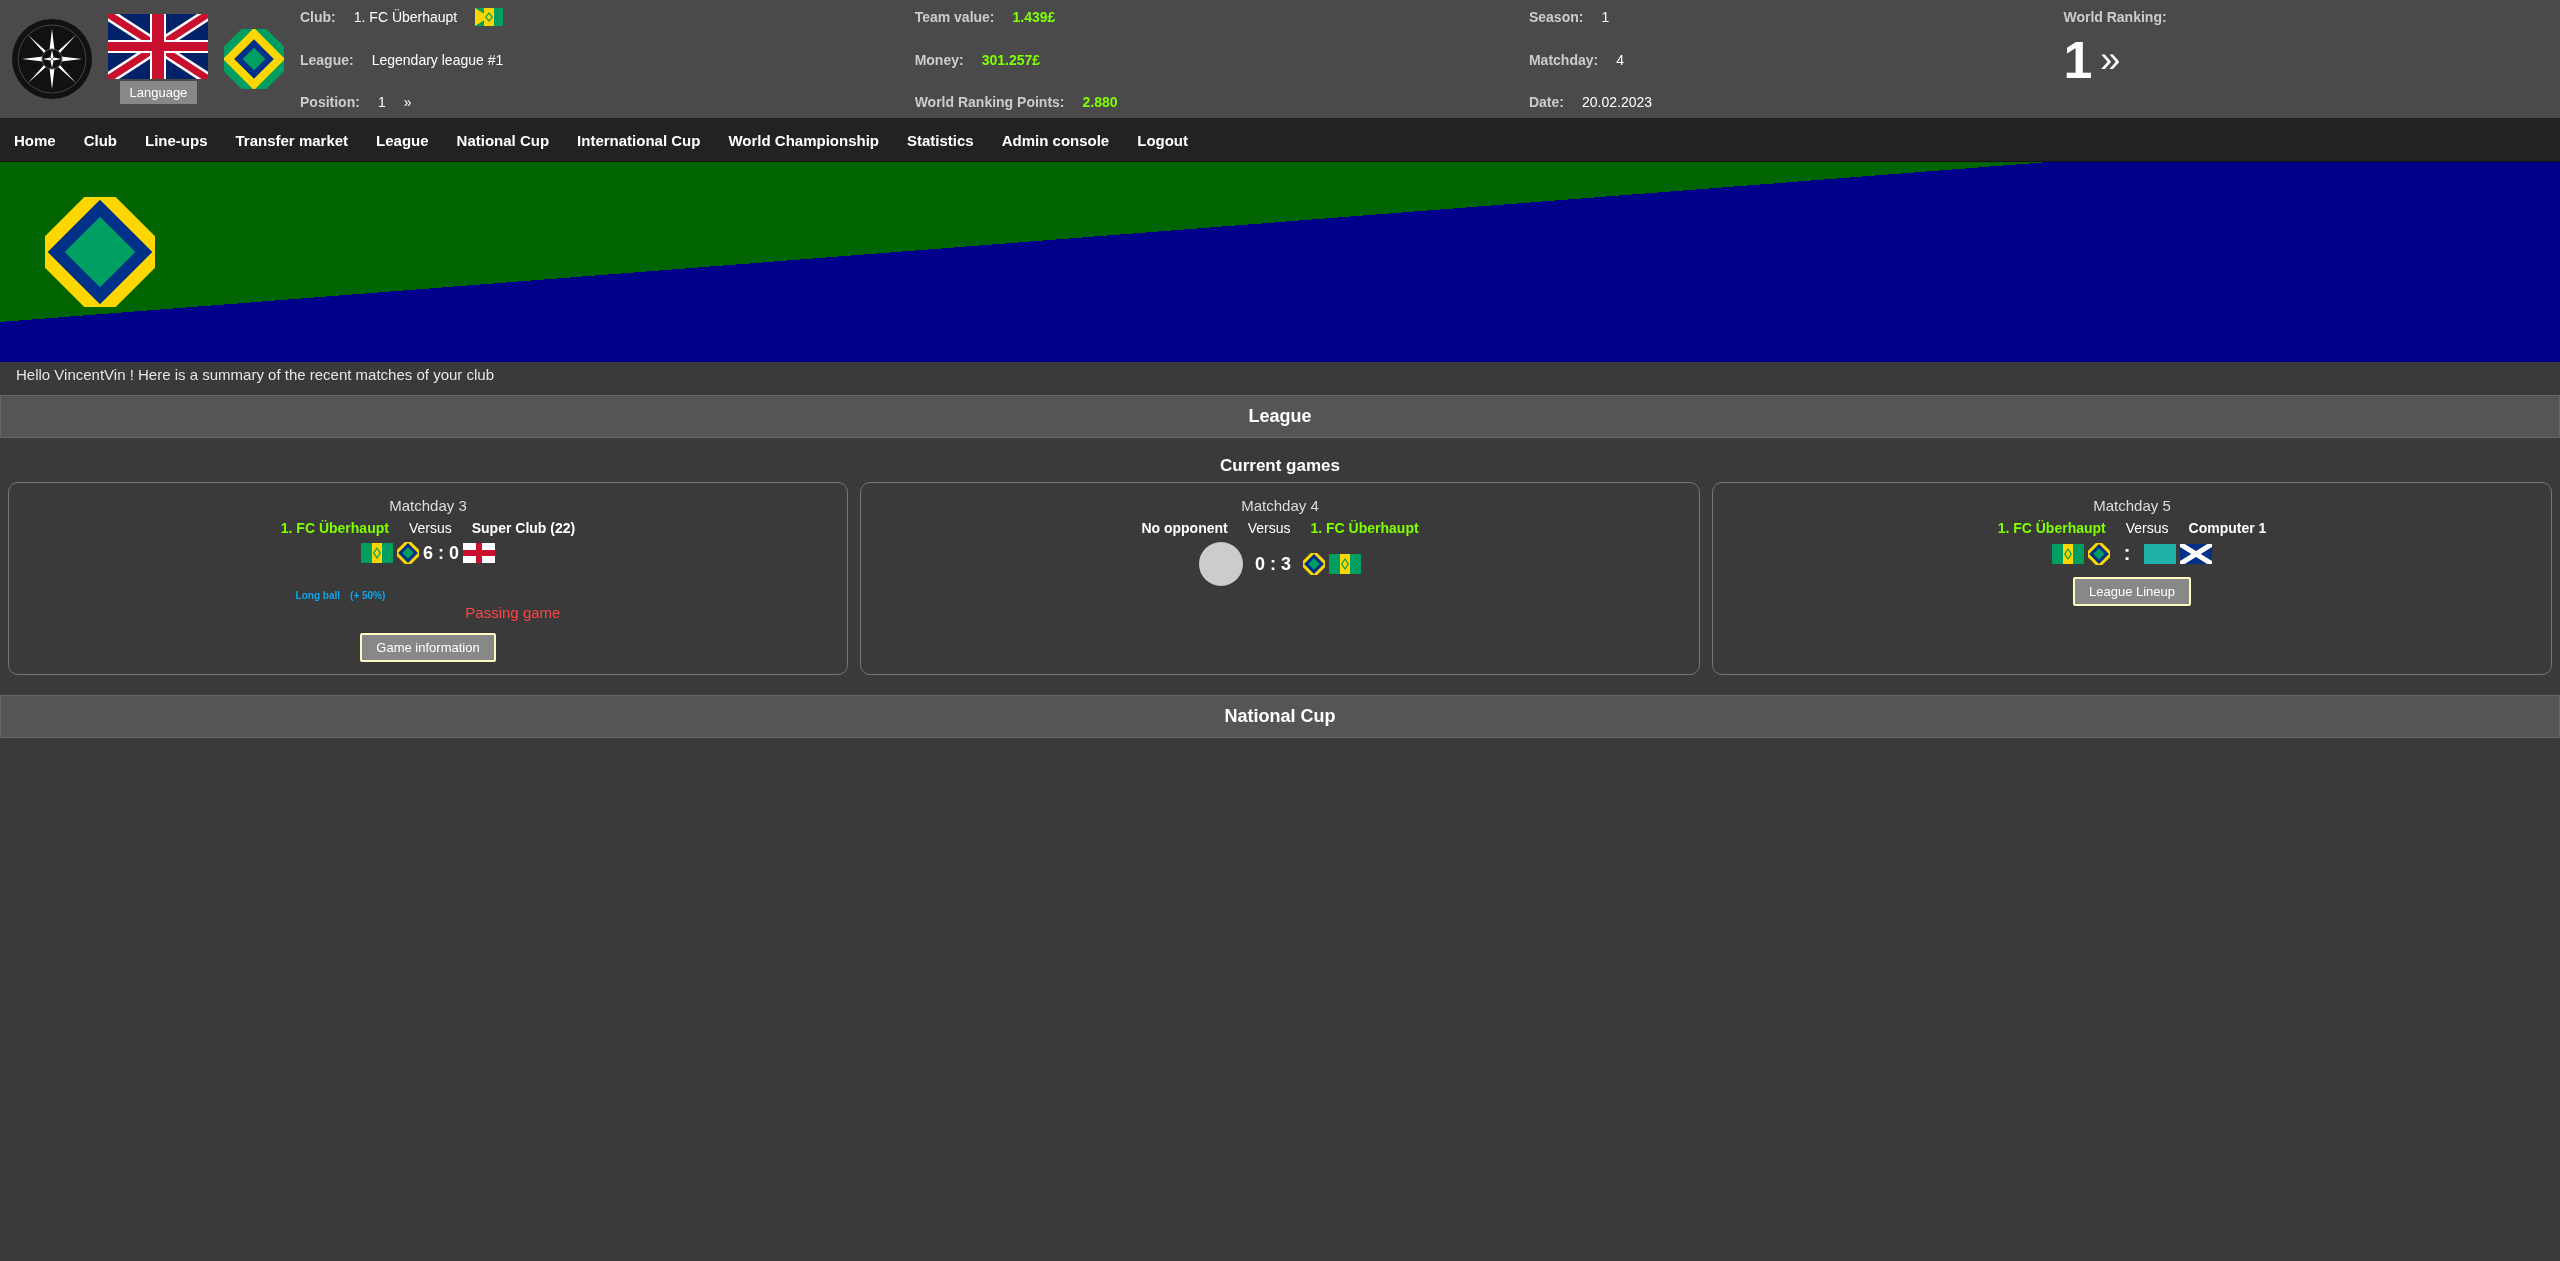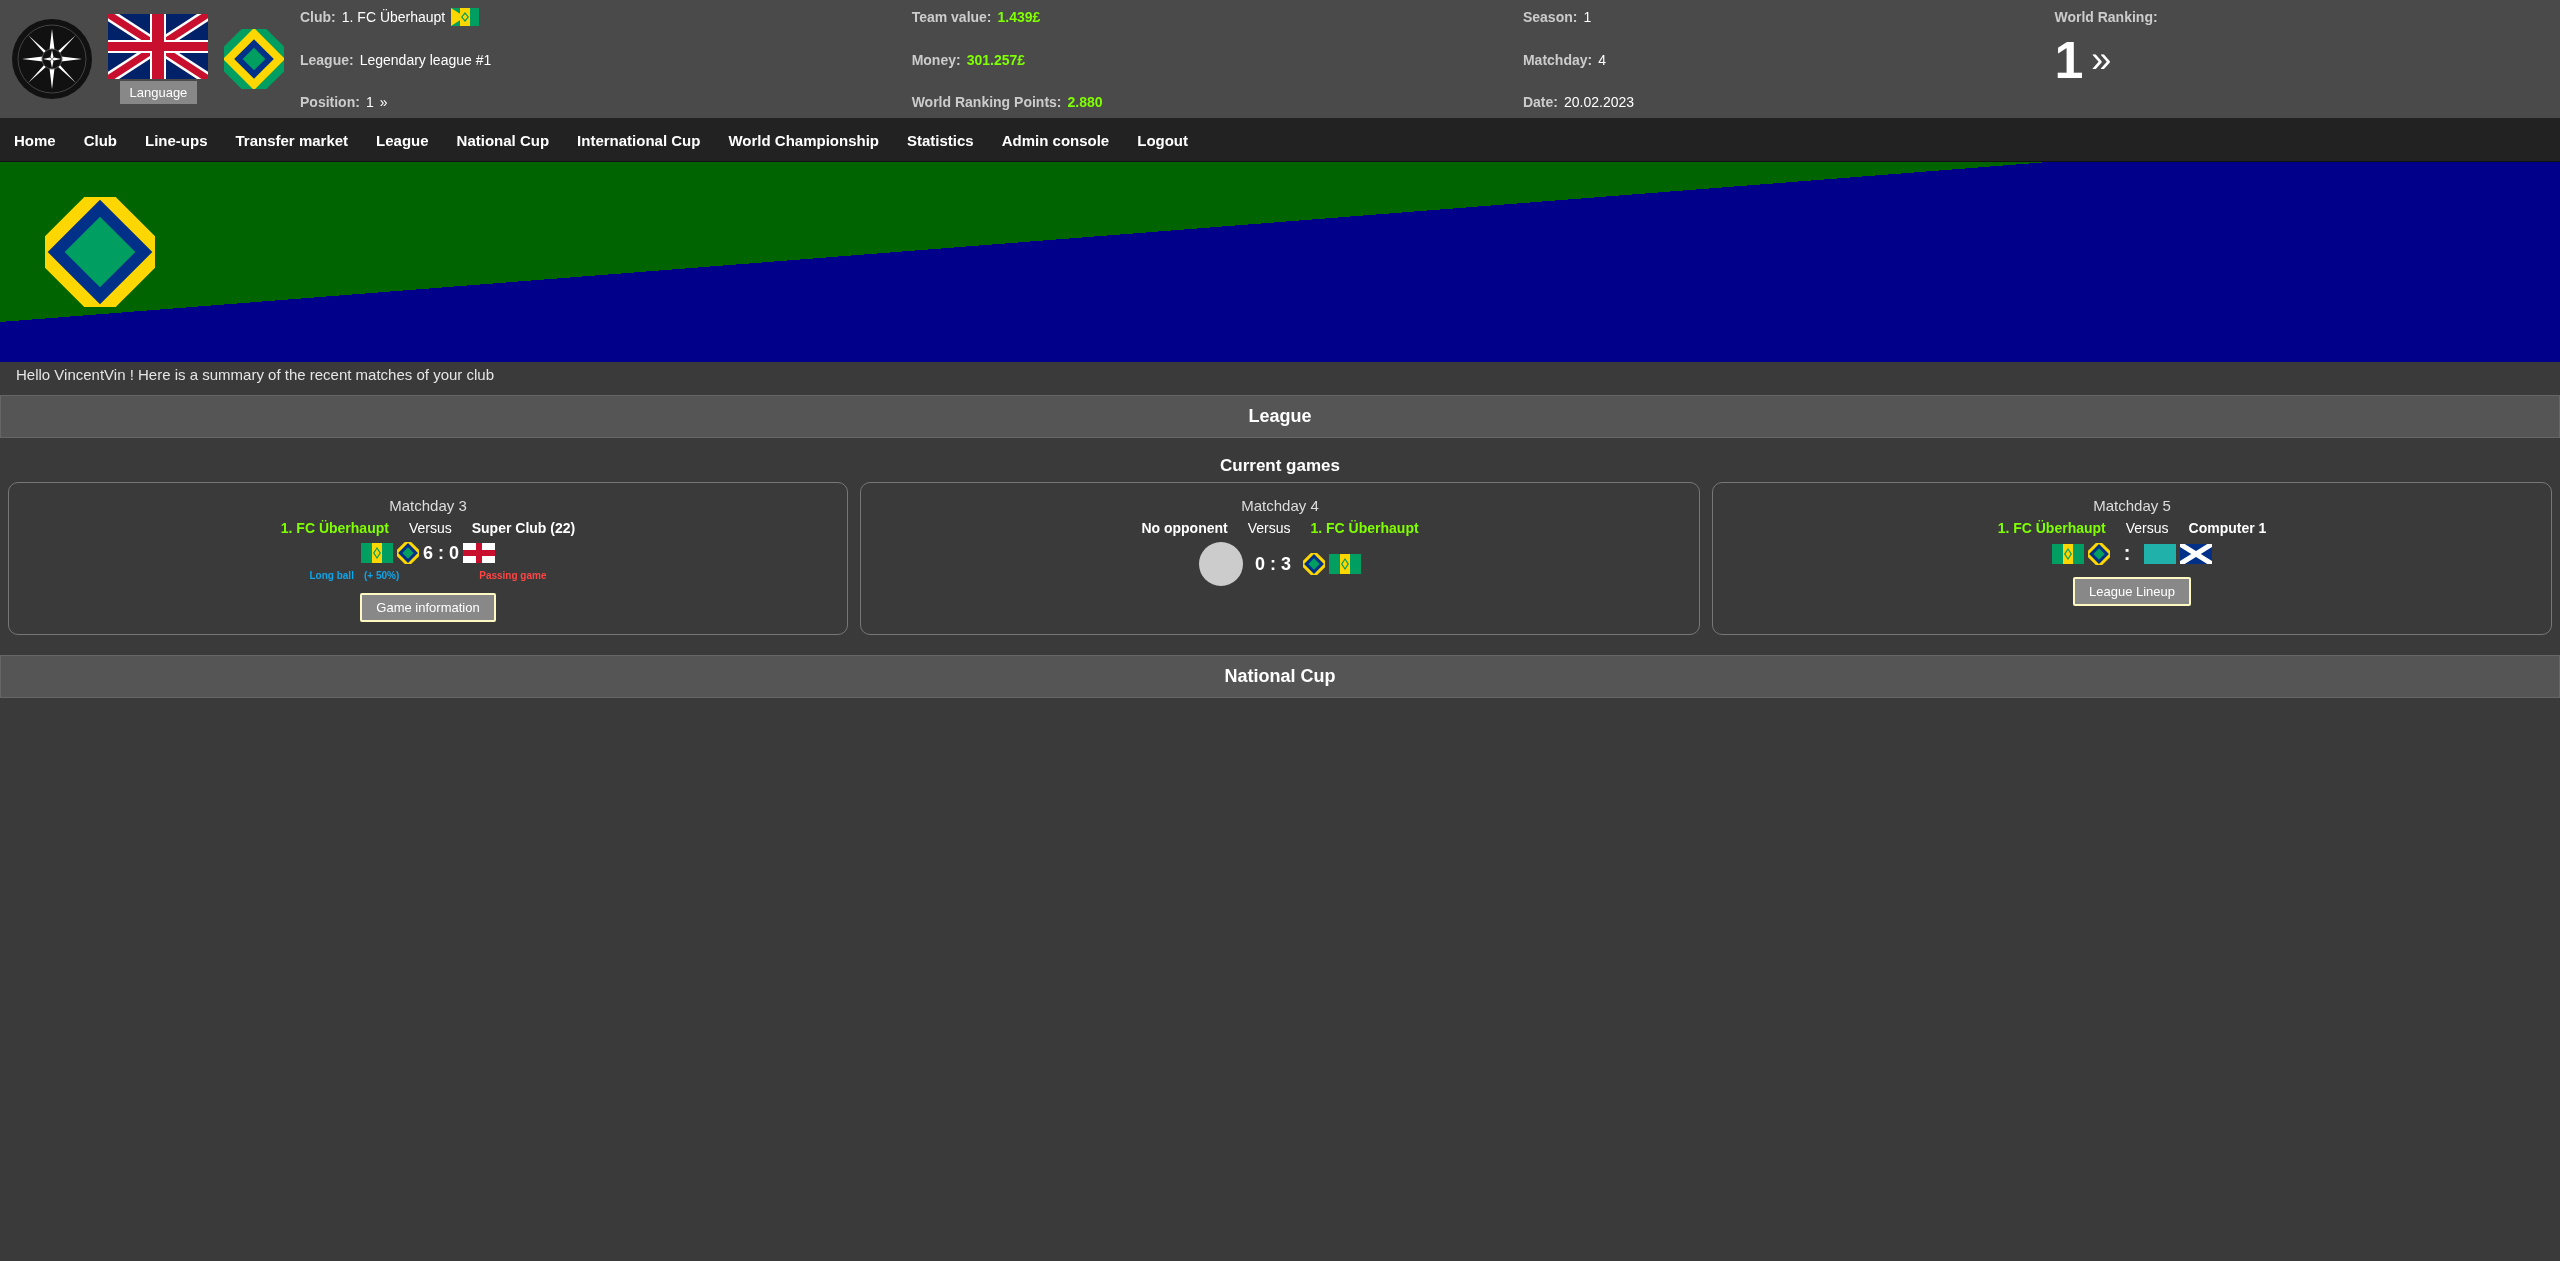--- a/index.html
+++ b/index.html
@@ -2,21 +2,21 @@
 <html><head>
   <meta charset="utf-8">
   <style>
     * { box-sizing: border-box; margin: 0; padding: 0; }
     body { background: #3a3a3a; color: #fff; font-family: Arial, sans-serif; font-size: 14px; min-width: 900px; }
 
     
     #header { background: #4a4a4a; display: flex; align-items: center; padding: 8px 12px; gap: 16px; border-bottom: 2px solid #222; }
     #logo-circle { width: 80px; height: 80px; border-radius: 50%; background: #111; display: flex; align-items: center; justify-content: center; flex-shrink: 0; }
     #header-info { flex: 1; display: grid; grid-template-columns: auto auto auto auto; gap: 4px 30px; align-items: center; }
-    .info-row { display: flex; align-items: center; gap: 6px; }
+    .info-row { display: flex; align-items: center; gap: 18px; }
     .info-label { color: #ccc; font-weight: bold; white-space: nowrap; }
     .info-value { color: #fff; white-space: nowrap; }
     .info-value-green { color: #7fff00; font-weight: bold; }
 
     
     #nav { background: #222; padding: 0; display: flex; align-items: flex-start; border-bottom: 1px solid #111; }
     #nav a { color: #fff; text-decoration: none; padding: 12px 14px; display: block; font-size: 15px; font-weight: bold; white-space: nowrap; }
 
     
     #banner { width: 100%; height: 200px; position: relative; overflow: hidden; background: #00008B; }
@@ -33,21 +33,21 @@
     
     #games-container { display: flex; gap: 12px; padding: 0 8px 12px; }
     .game-card { flex: 1; border: 1px solid #777; border-radius: 10px; padding: 14px 10px 12px; background: #3a3a3a; display: flex; flex-direction: column; align-items: center; gap: 6px; }
     .matchday-label { font-size: 15px; color: #ddd; text-align: center; }
     .versus-row { display: flex; align-items: center; gap: 20px; width: 100%; justify-content: center; }
     .team-name { color: #7fff00; font-weight: bold; font-size: 14px; }
     .team-name-white { color: #fff; font-weight: bold; font-size: 14px; }
     .versus-text { color: #fff; font-size: 14px; }
     .flags-row { display: flex; align-items: center; gap: 4px; }
     .tactic-green { color: #0ea5e9; font-size: 10px; font-weight: bold; }
-    .tactic-red { color: #ff4444; font-size: 10px; font-weight: bold; }
+    .tactic-red { color: #ff4444; font-size: 15px; font-weight: normal; margin-top: 34px; }
     .game-btn { background: #888; color: #fff; border: 2px solid #fef9c3; padding: 5px 14px; cursor: pointer; font-size: 13px; border-radius: 2px; margin-top: 6px; }
 
     
     #national-cup-header { background: #555; text-align: center; padding: 10px; font-size: 18px; font-weight: bold; color: #fff; margin: 8px 0 0; border: 1px solid #666; }
 
     
     .uk-flag-svg { width: 100px; height: 65px; }
 
     
     .hdr-diamond { width: 60px; height: 60px; display: flex; align-items: center; justify-content: center; }

